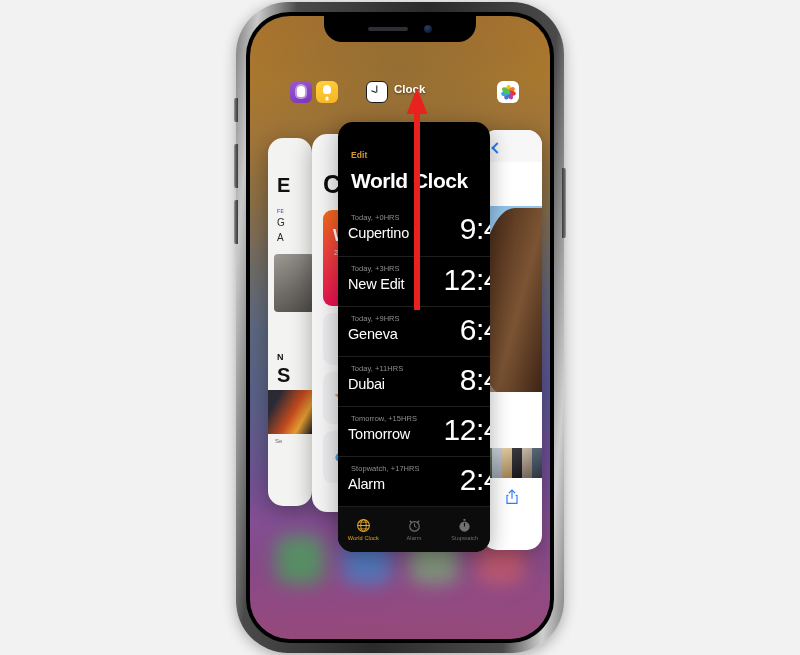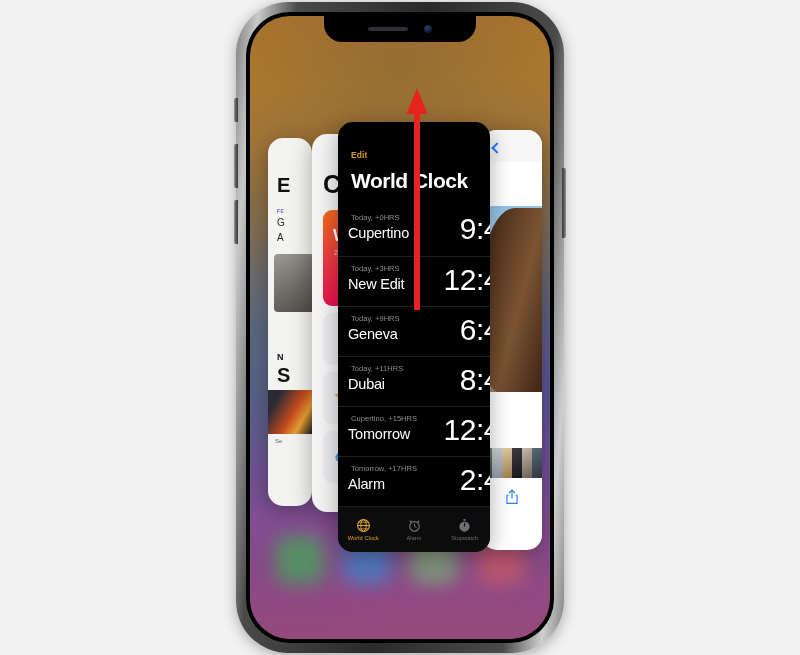--- a/index.html
+++ b/index.html
@@ -327,20 +327,39 @@
       <div class="dock-icon" style="background:#4b7fc4"></div>
       <div class="dock-icon" style="background:#7fa07a"></div>
       <div class="dock-icon" style="background:#c35a6c"></div>
     </div>
 
     <div id="notch">
       <div id="notch-speaker"></div>
       <div id="notch-camera"></div>
     </div>
 
+    <div id="switcher-header">
+      <div class="app-hdr-icon" id="hdr-podcasts"></div>
+      <div class="app-hdr-icon" id="hdr-tips"></div>
+      <div class="app-hdr-icon" id="hdr-clock">
+        <div id="hdr-clock-face"></div>
+      </div>
+      <div id="hdr-clock-label">Clock</div>
+      <div class="app-hdr-icon" id="hdr-photos">
+        <div id="hdr-photos-flower">
+          <div class="petal" style="background:#f5c518;transform:rotate(0deg) translateY(-3px)"></div>
+          <div class="petal" style="background:#f07b22;transform:rotate(51deg) translateY(-3px)"></div>
+          <div class="petal" style="background:#e4352b;transform:rotate(102deg) translateY(-3px)"></div>
+          <div class="petal" style="background:#b63fa6;transform:rotate(153deg) translateY(-3px)"></div>
+          <div class="petal" style="background:#4b6fd6;transform:rotate(204deg) translateY(-3px)"></div>
+          <div class="petal" style="background:#3aa6e0;transform:rotate(255deg) translateY(-3px)"></div>
+          <div class="petal" style="background:#5cbf4a;transform:rotate(306deg) translateY(-3px)"></div>
+        </div>
+      </div>
+    </div>
 
     <div id="card-stack">
 
       <div class="card" id="card-news">
         <div class="nw-title">E</div>
         <div class="nw-kicker">FE</div>
         <div class="nw-sub">G</div>
         <div class="nw-sub">A</div>
         <div class="nw-thumb"></div>
         <div class="nw-t2">N</div>
@@ -401,26 +420,26 @@
             <div class="clk-meta">Today, +9HRS</div>
             <div class="clk-city">Geneva</div>
             <div class="clk-time">6:4</div>
           </div>
           <div class="clk-row">
             <div class="clk-meta">Today, +11HRS</div>
             <div class="clk-city">Dubai</div>
             <div class="clk-time">8:4</div>
           </div>
           <div class="clk-row">
-            <div class="clk-meta">Cupertino, +15HRS</div>
+            <div class="clk-meta">Tomorrow, +15HRS</div>
             <div class="clk-city">Tomorrow</div>
             <div class="clk-time">12:4</div>
           </div>
           <div class="clk-row">
-            <div class="clk-meta">Tomorrow, +17HRS</div>
+            <div class="clk-meta">Stopwatch, +17HRS</div>
             <div class="clk-city">Alarm</div>
             <div class="clk-time">2:4</div>
           </div>
         </div>
 
         <div id="clk-tabbar">
           <div class="clk-tab active">
             <svg class="tab-ico" viewBox="0 0 24 24">
               <circle cx="12" cy="12" r="9.4" fill="none" stroke="#e0a42e" stroke-width="1.8"></circle>
               <ellipse cx="12" cy="12" rx="4.4" ry="9.4" fill="none" stroke="#e0a42e" stroke-width="1.6"></ellipse>

